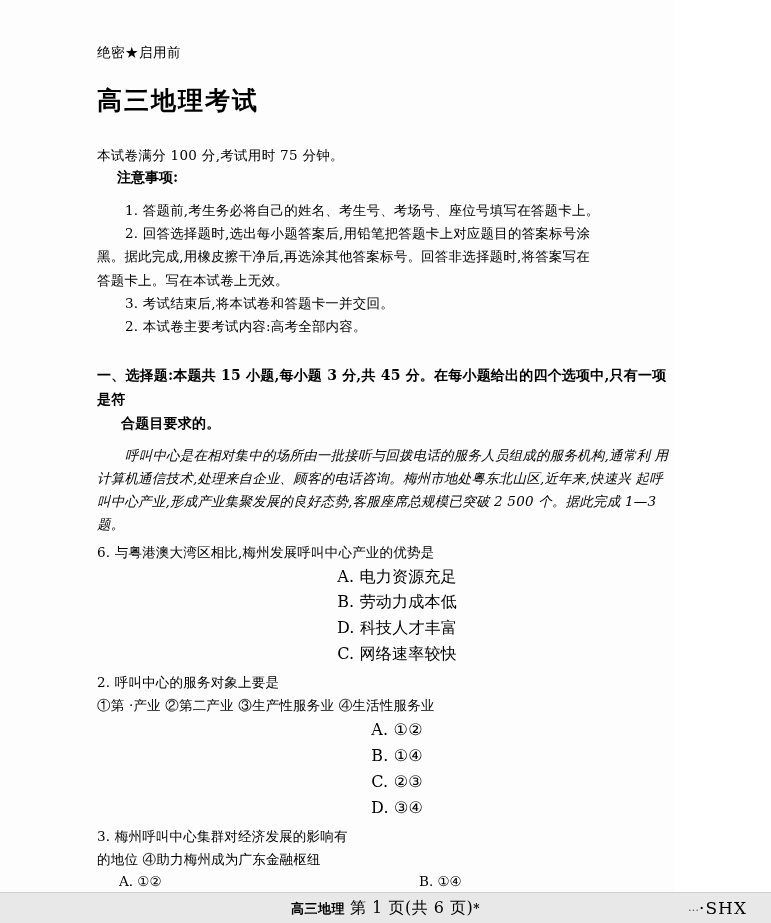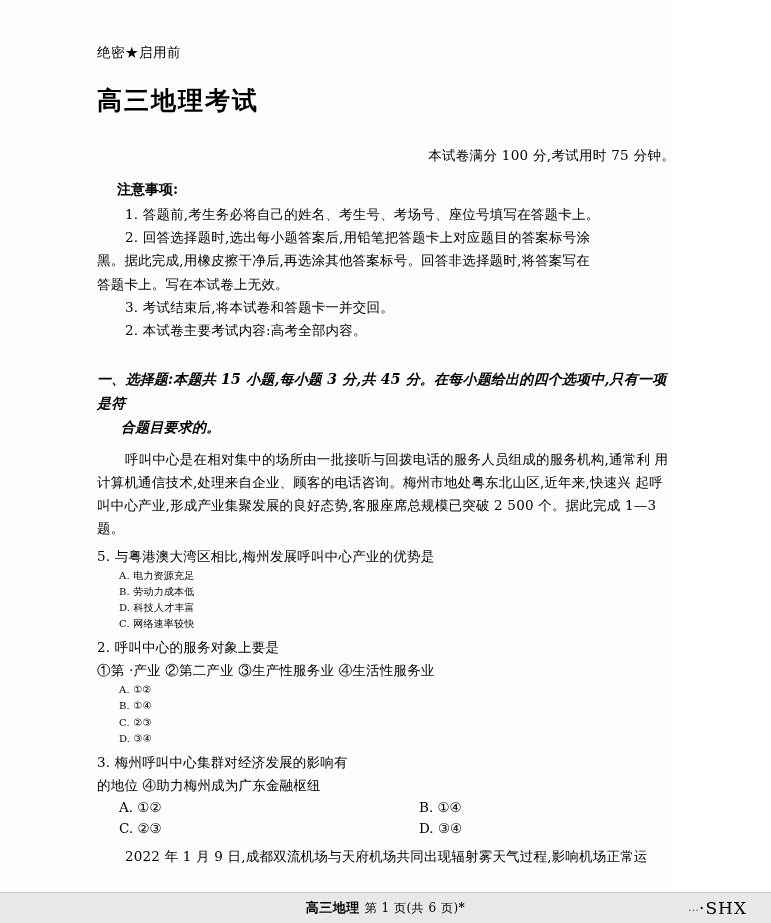--- a/index.html
+++ b/index.html
@@ -35,77 +35,78 @@
   }
   .doc-title {
     text-align: left;
     font-size: 25px;
     font-weight: bold;
     letter-spacing: 2px;
     margin-top: 10px;
     margin-bottom: 30px;
   }
   .subtitle {
-    text-align: right;
-    font-size: 13.5px;
-    margin-bottom: 16px;
+    text-align: left;
+    font-size: 13.5px;
+    margin-bottom: 4px;
     letter-spacing: 0.3px;
   }
   .notice-title {
     font-size: 14px;
     font-weight: bold;
     margin-left: 20px;
-    margin-bottom: 4px;
+    margin-bottom: 12px;
   }
   .notice-item {
     font-size: 13.5px;
     line-height: 1.72;
     text-indent: 28px;
     letter-spacing: 0.2px;
   }
   .notice-item.cont {
     text-indent: 0;
   }
   .section-head {
     font-size: 14px;
     font-weight: bold;
     margin-top: 26px;
     line-height: 1.7;
     letter-spacing: 0.2px;
-    font-style: italic;
   }
   .section-head .indent2 {
     display: block;
     text-indent: 24px;
   }
   .passage {
     font-size: 13.5px;
     line-height: 1.72;
     text-indent: 28px;
     margin-top: 8px;
     letter-spacing: 0.2px;
+    font-style: italic;
   }
   .passage2 {
     font-size: 13.5px;
     line-height: 1.72;
     text-indent: 28px;
     margin-top: 6px;
     letter-spacing: 0.2px;
   }
   .q-stem {
     font-size: 13.5px;
     line-height: 1.7;
     margin-top: 4px;
     letter-spacing: 0.2px;
   }
   .q-opt {
-    font-size: 10px;
+    font-size: 16px;
     line-height: 1.62;
     margin-left: 22px;
     letter-spacing: 0.2px;
+    text-align: center;
   }
   .q-opt-row {
     font-size: 13.5px;
     line-height: 1.62;
     margin-left: 22px;
     position: relative;
     height: 21px;
   }
   .q-opt-row .col-a {
     position: absolute;
@@ -135,21 +136,21 @@
     top: 0;
     width: 771px;
     text-align: center;
     font-size: 13px;
     line-height: 30px;
     font-weight: bold;
     letter-spacing: 0.5px;
   }
   .footer-center .pg {
     font-weight: normal;
-    font-size: 12px;
+    font-size: 16px;
   }
   .footer-right {
     position: absolute;
     right: 24px;
     top: 0;
     font-size: 17px;
     line-height: 30px;
     letter-spacing: 1px;
   }
   .footer-dots {
@@ -191,21 +192,21 @@
     </div>
 
     <div class="passage">
       <span>呼叫中心是在相对集中的场所由一批接听与回拨电话的服务人员组成的服务机构,通常利</span>
       <span>用计算机通信技术,处理来自企业、顾客的电话咨询。梅州市地处粤东北山区,近年来,快速兴</span>
       <span>起呼叫中心产业,形成产业集聚发展的良好态势,客服座席总规模已突破 2 500 个。据此完成</span>
       <span>1—3 题。</span>
     </div>
 
     <div>
-      <div class="q-stem">5. 与粤港澳大湾区相比,梅州发展呼叫中心产业的优势是</div>
+      <div class="q-stem">6. 与粤港澳大湾区相比,梅州发展呼叫中心产业的优势是</div>
       <div class="q-opt">A. 电力资源充足</div>
       <div class="q-opt">B. 劳动力成本低</div>
       <div class="q-opt">D. 科技人才丰富</div>
       <div class="q-opt">C. 网络速率较快</div>
     </div>
 
     <div>
       <div class="q-stem">2. 呼叫中心的服务对象上要是</div>
       <div class="q-sub">①第 ·产业   ②第二产业   ③生产性服务业   ④生活性服务业</div>
       <div class="q-opt">A. ①②</div>

